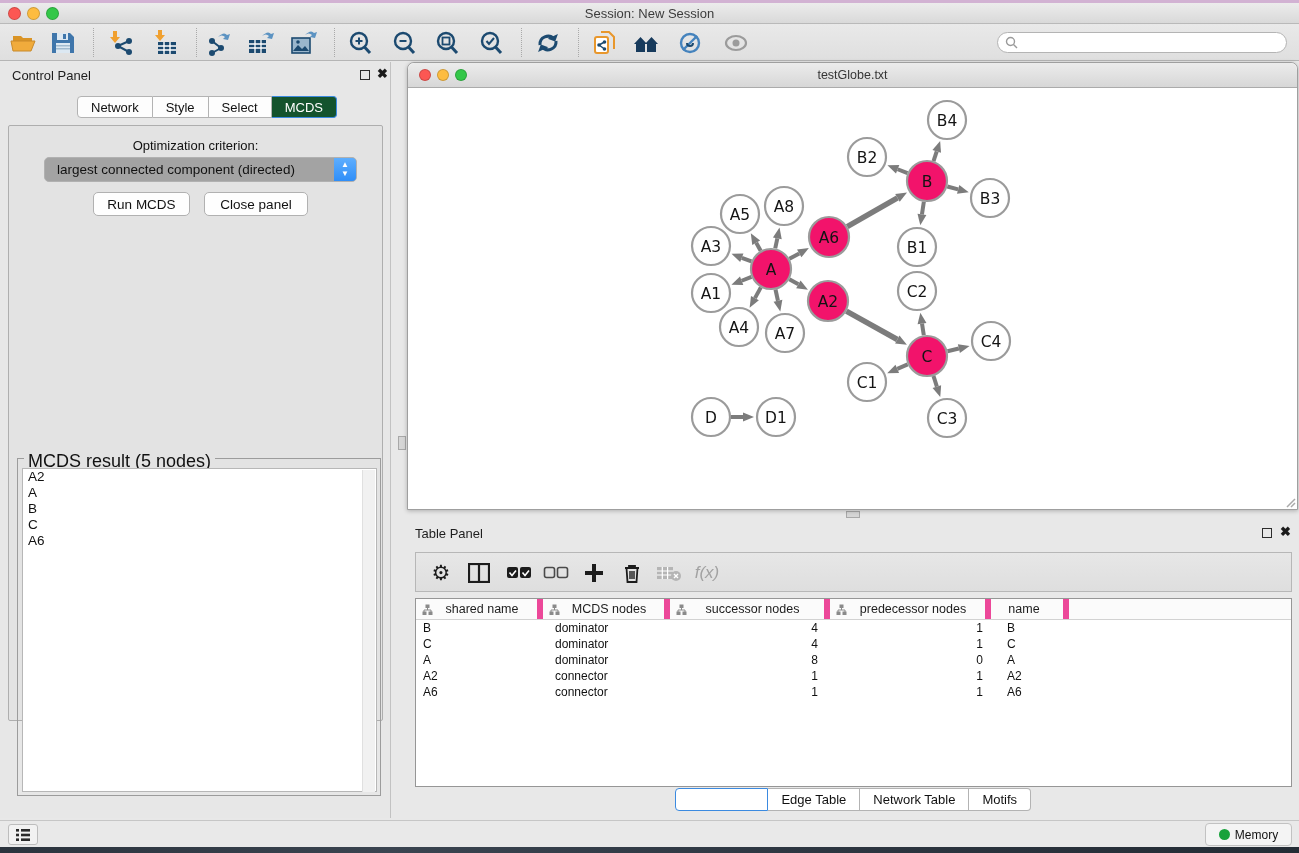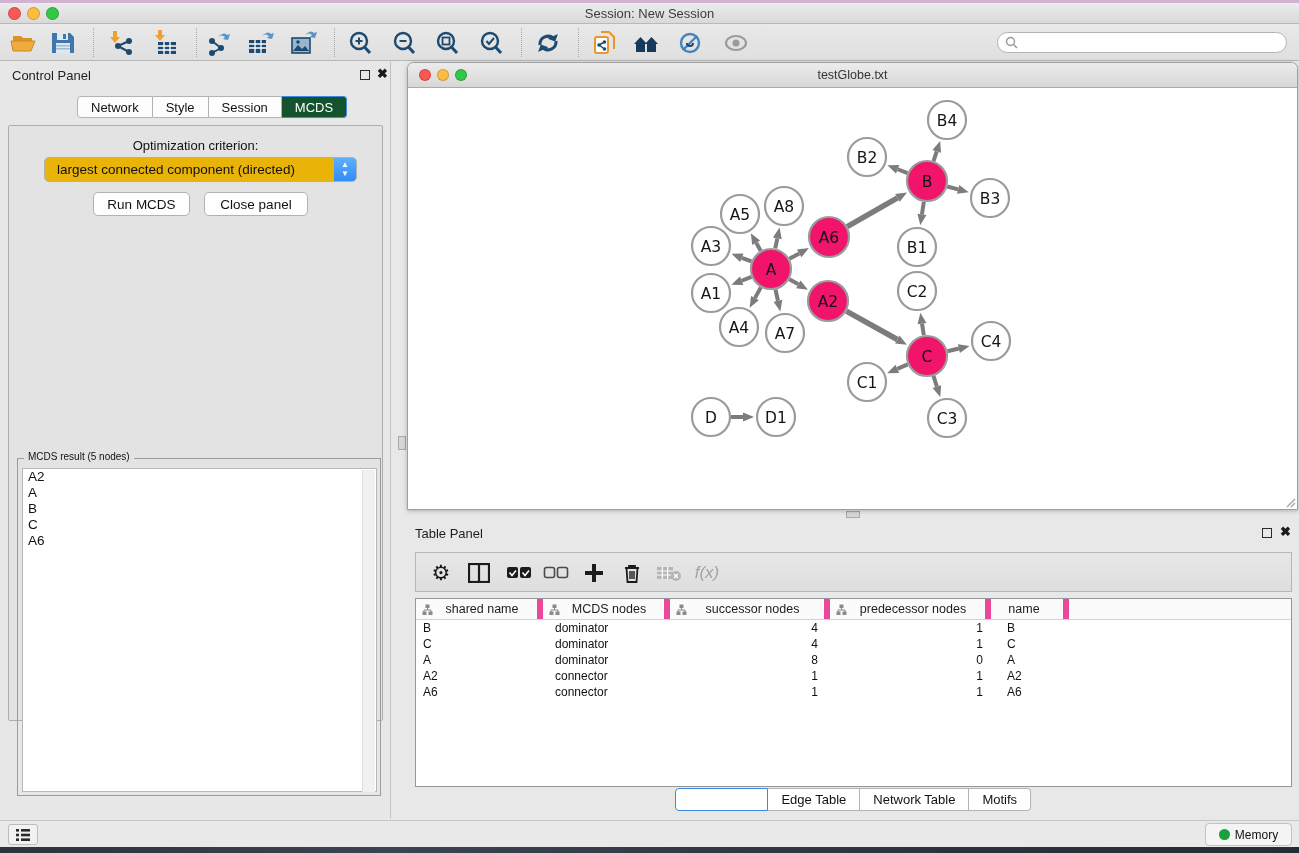--- a/index.html
+++ b/index.html
@@ -43,34 +43,34 @@
     font-size:13px; color:#111; display:flex; align-items:center; justify-content:center;
     padding:0 13px; cursor:pointer; }
   .seg:first-child { border-left:1px solid #b3b3b3; border-radius:4px 0 0 4px; }
   .seg:last-child { border-radius:0 4px 4px 0; }
   .seg.sel { background:#14532d; border-color:#3b8ae0; color:#fff; }
 
   #cp-box { position:absolute; left:8px; top:63px; width:375px; height:596px;
     background:#e3e3e3; border:1px solid #aeaeae; border-radius:2px; }
   #opt-label { position:absolute; width:100%; text-align:center; top:12px; font-size:13px; color:#111; }
   #criterion { position:absolute; left:35px; top:31px; width:313px; height:25px;
-    background:#eab308; border:1px solid #b1b1b1; border-radius:5px; cursor:pointer; }
+    background:#a3a3a3; border:1px solid #b1b1b1; border-radius:5px; cursor:pointer; }
   #criterion-text { position:absolute; left:12px; top:4px; font-size:13.5px; color:#111; }
   #criterion-stepper { position:absolute; right:0; top:0; width:22px; height:23px;
     background:linear-gradient(#5eaefe,#2f8ef8); border-radius:0 4px 4px 0; }
   #criterion-stepper span { position:absolute; left:0; width:100%; text-align:center;
     color:#fff; font-size:8px; line-height:8px; }
   .cp-btn { position:absolute; top:66px; height:24px; background:#fefefe;
     border:1px solid #b1b1b1; border-radius:5px; font-size:13.5px; color:#111;
     display:flex; align-items:center; justify-content:center; cursor:pointer; }
 
   #result-group { position:absolute; left:8px; top:332px; width:364px; height:338px;
     border:1px solid #9c9c9c; }
   #result-legend { position:absolute; left:6px; top:-8px; background:#e3e3e3;
-    padding:0 4px; font-size:10px; color:#111; }
+    padding:0 4px; font-size:18px; color:#111; }
   #result-list { position:absolute; left:4px; top:9px; width:355px; height:324px;
     background:#fff; border:1px solid #b7b7b7; }
   .result-item { font-size:13.5px; color:#111; padding:0 0 0 5px; height:16px; line-height:16px; cursor:default; }
   #result-scroll { position:absolute; right:1px; top:1px; width:13px; height:322px;
     background:#f1f1f1; border-left:1px solid #e0e0e0; }
 
   
   #net-window { left:407px; top:62px; width:891px; height:448px;
     border:1px solid #9f9f9f; border-radius:7px 7px 0 0;
     box-shadow:0 1px 4px rgba(0,0,0,0.25); background:#fff; }
@@ -275,21 +275,21 @@
 
 <div id="control-panel" class="abs">
   <div class="panel-head">
     <div class="panel-title">Control Panel</div>
     <div class="float-ic" style="left:360px"></div>
     <div class="close-ic" style="left:377px">✖</div>
   </div>
   <div id="cp-tabs">
       <div class="seg">Network</div>
       <div class="seg">Style</div>
-      <div class="seg">Session</div>
+      <div class="seg">Select</div>
       <div class="seg sel">MCDS</div>
     </div>
   <div id="cp-box">
     <div id="opt-label">Optimization criterion:</div>
     <div id="criterion">
       <span id="criterion-text">largest connected component (directed)</span>
       <div id="criterion-stepper">
         <span style="top:3px">▲</span>
           <span style="top:12px">▼</span>
       </div>

